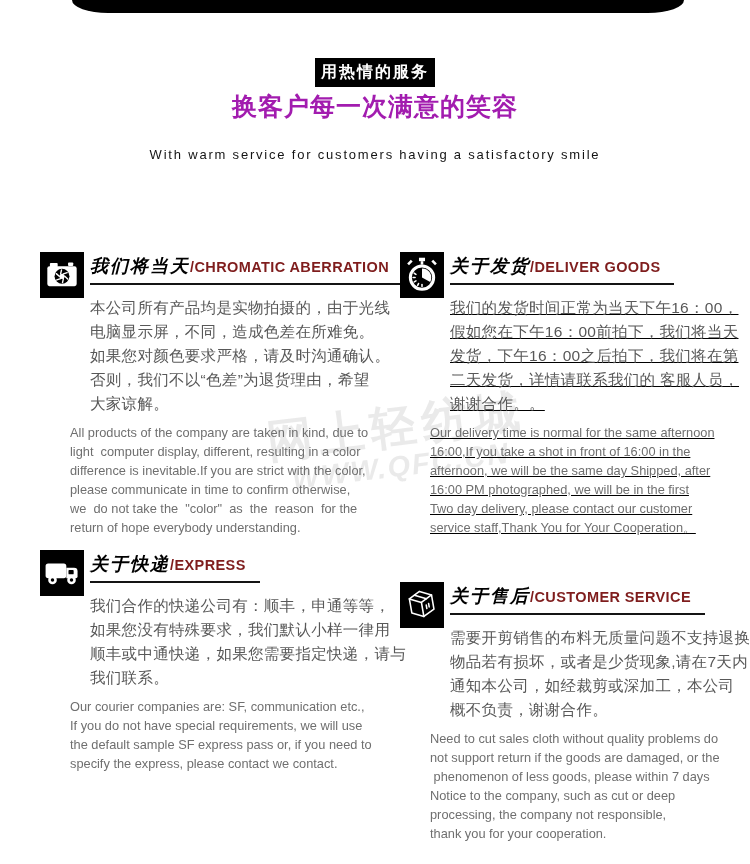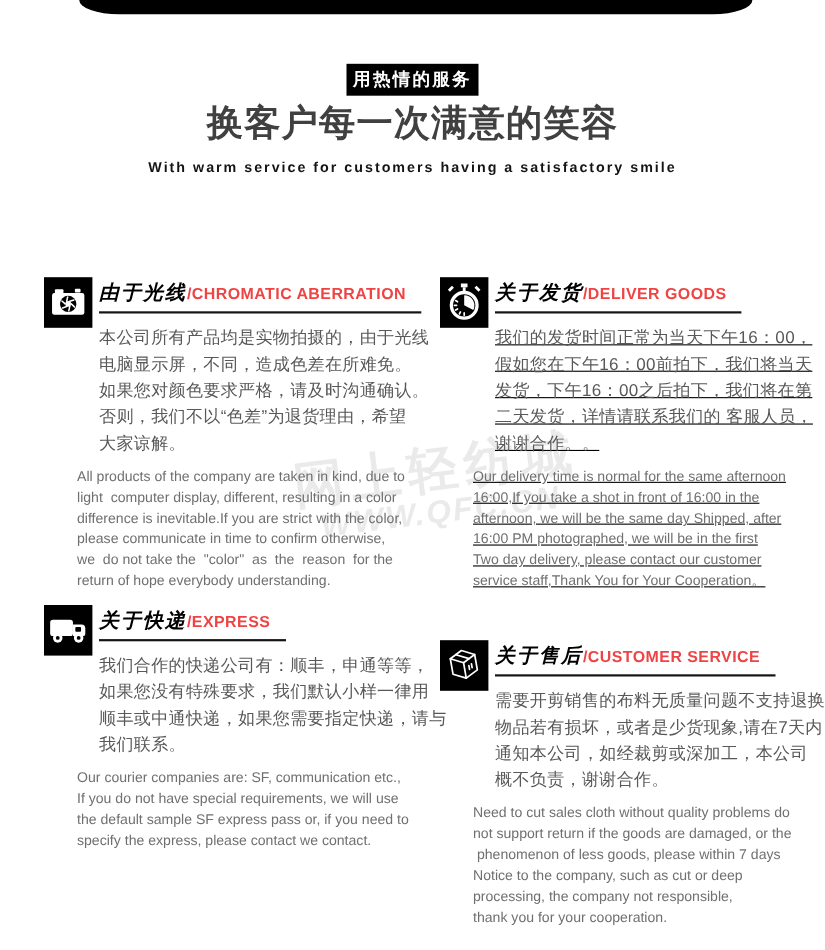--- a/index.html
+++ b/index.html
@@ -3,38 +3,38 @@
 <meta charset="utf-8">
 <style>
   html,body{margin:0;padding:0;background:#fff;}
   .page{position:relative;width:750px;height:864px;background:#fff;overflow:hidden;
         font-family:"Liberation Sans",sans-serif;}
   .top-bar{position:absolute;top:0;left:72px;width:612px;height:13px;background:#000;
            border-radius:0 0 36px 36px / 0 0 13px 13px;}
   .header{position:absolute;top:58px;left:0;width:100%;text-align:center;}
   .tag{display:inline-block;background:#000;color:#fff;font-size:16px;font-weight:bold;
        letter-spacing:2px;padding:4px 6px;}
-  .big-title{margin-top:3px;font-size:33px;font-weight:800;letter-spacing:1px;color:#404040;}
-  .subtitle{margin-top:9px;font-size:13px;font-weight:bold;letter-spacing:1.8px;color:#141414;}
+  .big-title{margin-top:3px;font-size:25px;font-weight:800;letter-spacing:1px;color:#a21caf;}
+  .subtitle{margin-top:24px;font-size:13px;font-weight:normal;letter-spacing:1.8px;color:#141414;}
   .watermark{position:absolute;left:248px;top:402px;width:300px;text-align:center;
              transform:rotate(-7deg);color:rgba(125,125,125,0.16);pointer-events:none;}
   .wm-cn{font-size:46px;font-weight:bold;letter-spacing:6px;line-height:48px;}
   .wm-en{font-size:29px;font-weight:bold;font-style:italic;letter-spacing:2px;line-height:32px;}
   .sec{position:absolute;width:352px;}
   .sec.s1{left:40px;top:252px;}
   .sec.s2{left:400px;top:252px;width:348px;text-decoration:underline;}
   .sec.s3{left:40px;top:550px;}
   .sec.s4{left:400px;top:582px;width:348px;}
   .icon-box{position:absolute;left:0;top:0;width:44px;height:46px;background:#000;
             display:flex;align-items:center;justify-content:center;}
   .sec-title{margin-left:50px;display:inline-block;border-bottom:2px solid #141414;
              padding:2px 14px 5px 0;white-space:nowrap;}
   .t-cn{font-family:"DejaVu Serif",serif;font-style:italic;font-weight:bold;
         font-size:18px;letter-spacing:2px;color:#000;vertical-align:baseline;}
-  .t-en{font-size:14.5px;font-weight:600;letter-spacing:0.4px;color:#ef4444;}
+  .t-en{font-size:14.5px;font-weight:600;letter-spacing:0.4px;color:#7f1d1d;}
   .body-cn{margin:11px 0 0 50px;font-size:15.5px;line-height:24px;color:#585858;
            white-space:pre;letter-spacing:0.3px;}
   .body-en{margin:7px 0 0 30px;font-size:12.8px;line-height:19px;color:#6f6f6f;white-space:pre;}
 </style>
 </head>
 <body>
 
 <div class="page">
 
   <div class="top-bar"></div>
@@ -61,21 +61,21 @@
         <g stroke="#fff" stroke-width="1.6" stroke-linecap="round">
           <line x1="25.2" y1="24.5" x2="28.6" y2="27.6"></line>
           <line x1="23.6" y1="27.3" x2="22.6" y2="31.8"></line>
           <line x1="20.4" y1="27.3" x2="16.0" y2="28.7"></line>
           <line x1="18.8" y1="24.5" x2="15.4" y2="21.4"></line>
           <line x1="20.4" y1="21.7" x2="21.4" y2="17.2"></line>
           <line x1="23.6" y1="21.7" x2="28.0" y2="20.3"></line>
         </g>
       </svg>
     </div>
-    <div class="sec-title"><span class="t-cn">由于光线</span><span class="t-en">/CHROMATIC ABERRATION</span></div>
+    <div class="sec-title"><span class="t-cn">我们将当天</span><span class="t-en">/CHROMATIC ABERRATION</span></div>
     <p class="body-cn">本公司所有产品均是实物拍摄的，由于光线
 电脑显示屏，不同，造成色差在所难免。
 如果您对颜色要求严格，请及时沟通确认。
 否则，我们不以“色差”为退货理由，希望
 大家谅解。</p>
     <p class="body-en">All products of the company are taken in kind, due to
 light  computer display, different, resulting in a color
 difference is inevitable.If you are strict with the color,
 please communicate in time to confirm otherwise,
 we  do not take the  "color"  as  the  reason  for the

